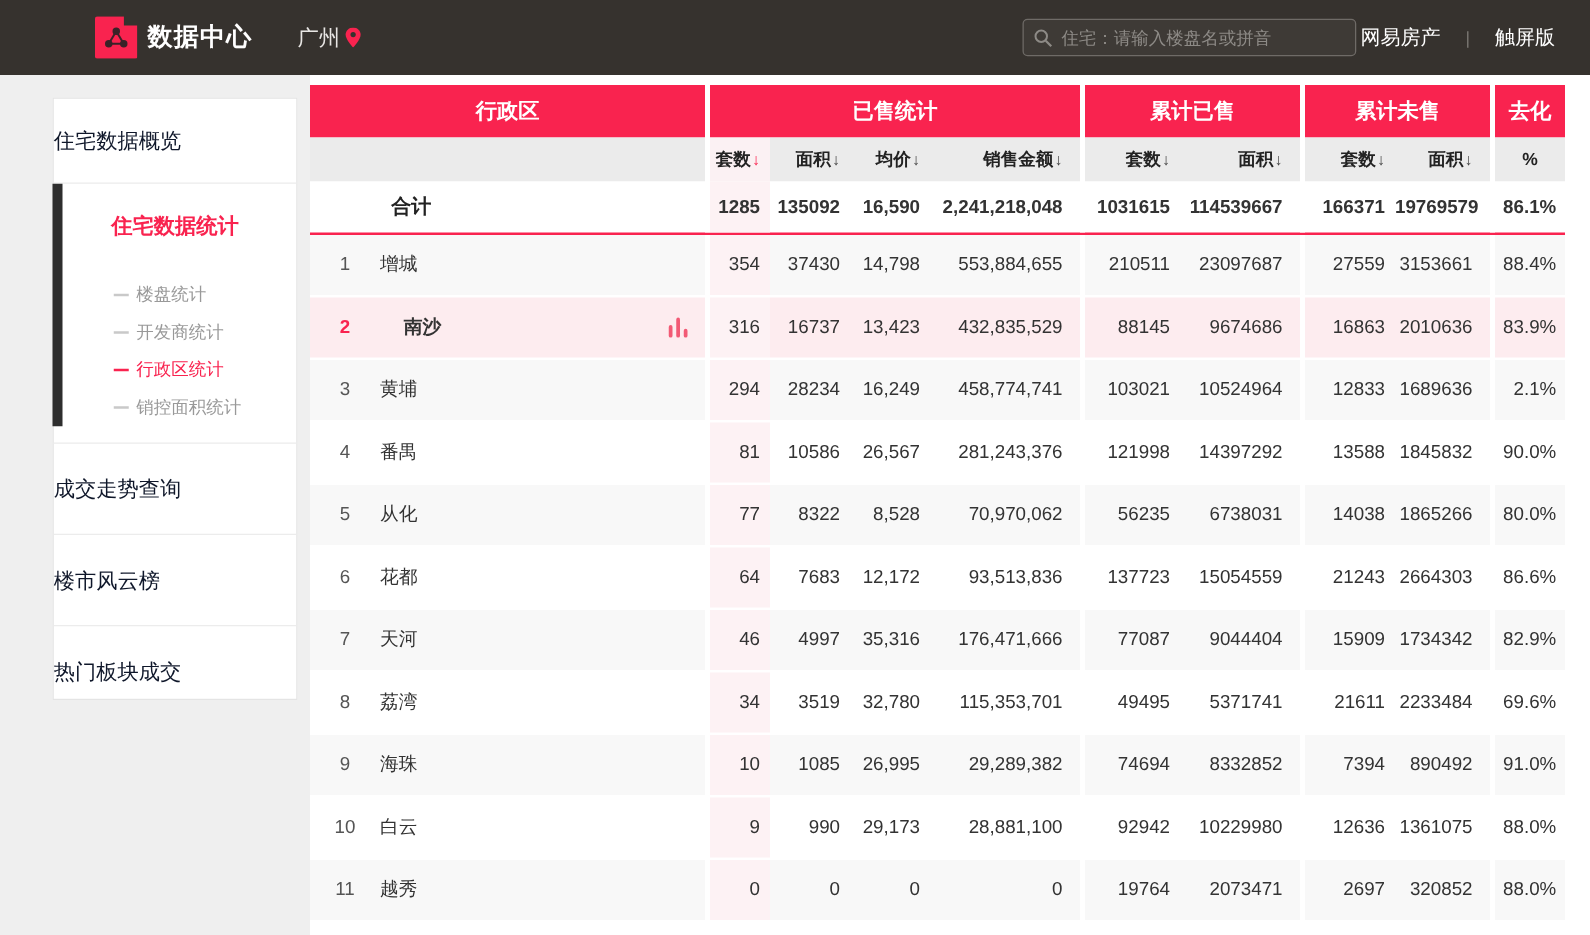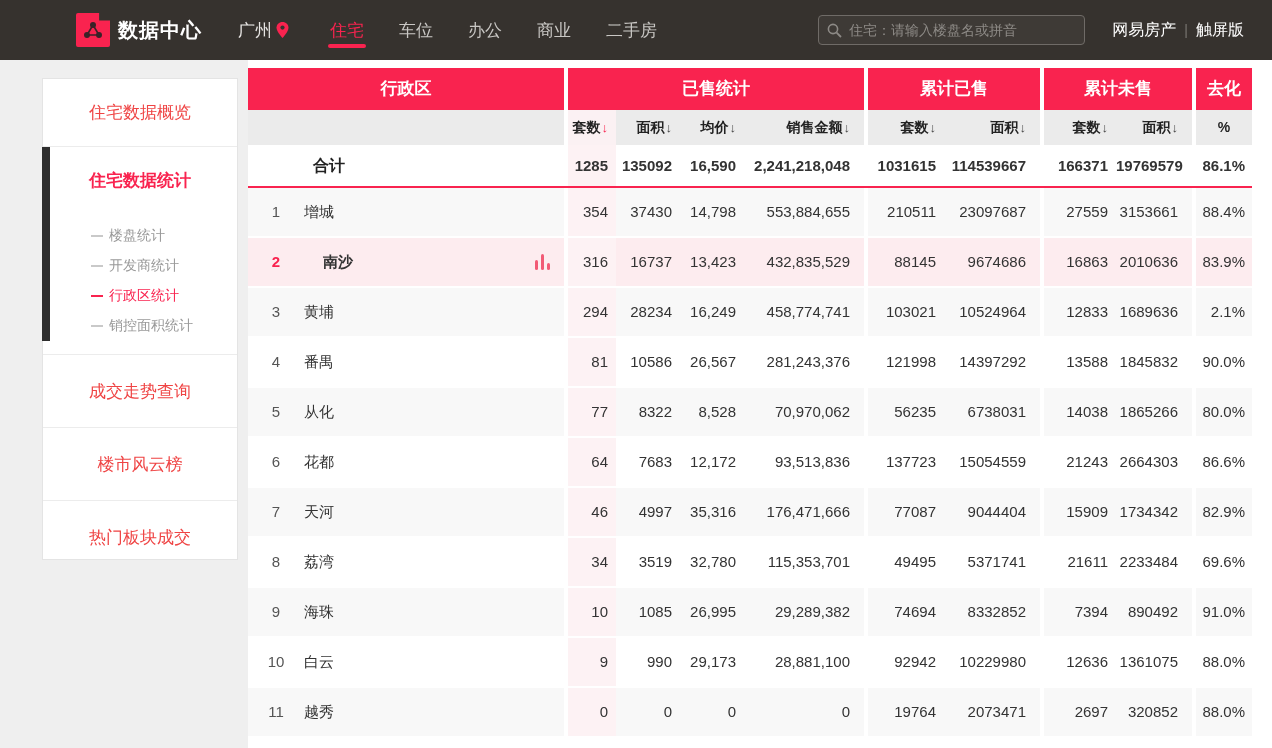--- a/index.html
+++ b/index.html
@@ -20,28 +20,28 @@
     display:flex;align-items:center;justify-content:center;}
   .brand{position:absolute;left:118px;top:0;height:60px;line-height:60px;color:#fff;font-size:20px;font-weight:bold;letter-spacing:1px;}
   .citysel{position:absolute;left:238px;top:0;height:60px;display:flex;align-items:center;color:#e8e6e4;font-size:17px;gap:4px;cursor:pointer;}
   .navtabs{position:absolute;left:324px;top:0;height:60px;display:flex;gap:23px;}
   .navtab{position:relative;height:60px;display:flex;align-items:center;color:#c9c7c4;font-size:17px;cursor:pointer;padding:0 6px;}
   .navtab.active{color:var(--red);}
   .navtab.active .underline{position:absolute;left:50%;transform:translateX(-50%);bottom:12px;width:38px;height:4px;background:var(--red);border-radius:2px;}
   .searchbox{position:absolute;right:187px;top:15px;width:267px;height:30px;background:#3e3a36;border:1px solid #6f6b67;border-radius:4px;display:flex;align-items:center;padding:0 8px;}
   .searchbox input{flex:1;background:transparent;border:none;outline:none;color:#cfcdca;font-size:14px;margin-left:7px;font-family:inherit;}
   .searchbox input::placeholder{color:#8d8a86;}
-  .toplinks{position:absolute;right:28px;top:0;height:60px;display:flex;align-items:center;color:#fff;font-size:16px;gap:8px;}
+  .toplinks{position:absolute;right:28px;top:0;height:60px;display:flex;align-items:center;color:#fff;font-size:16px;gap:20px;}
   .toplinks .sep{color:#7a7672;font-size:14px;}
   .toplinks span{cursor:pointer;}
   
   .main{position:absolute;left:248px;top:60px;width:1032px;height:688px;background:#fff;}
   
   .sidecard{position:absolute;left:42px;top:78px;width:196px;height:482px;background:#fff;border:1px solid #e4e4e4;}
-  .sideitem{height:68px;line-height:68px;text-align:center;font-size:17px;color:#ef4444;cursor:pointer;border-bottom:1px solid #ececec;}
+  .sideitem{height:68px;line-height:68px;font-size:17px;color:#0f172a;cursor:pointer;border-bottom:1px solid #ececec;}
   .sidegroup{position:relative;border-bottom:1px solid #ececec;padding:22px 0 14px 0;}
   .sidegroup .gtitle{text-align:center;font-size:17px;font-weight:bold;color:var(--red);margin-bottom:28px;cursor:pointer;}
   .subitem{height:30px;line-height:30px;font-size:14px;color:#999;padding-left:48px;cursor:pointer;}
   .subitem .dash{display:inline-block;width:12px;height:2px;background:#c9c9c9;vertical-align:middle;margin-right:6px;}
   .subitem.active{color:var(--red);}
   .subitem.active .dash{background:var(--red);}
   .sideitem.plain{height:73px;line-height:73px;border-bottom:1px solid #ececec;}
   .sideitem.plain:last-child{border-bottom:none;}
   .blackbar{position:absolute;left:42px;top:147px;width:8px;height:194px;background:#2e2e2e;z-index:3;}
   
@@ -95,38 +95,20 @@
   <div class="brand">数据中心</div>
 
   <div class="citysel">
     <span>广州</span>
     <svg width="13" height="16" viewBox="0 0 13 16">
       <path d="M6.5 0C3 0 .5 2.6.5 5.8c0 4 6 10.2 6 10.2s6-6.2 6-10.2C12.5 2.6 10 0 6.5 0z" fill="#f9234f"></path>
       <circle cx="6.5" cy="5.6" r="2.1" fill="#36322e"></circle>
     </svg>
   </div>
 
-  <div class="navtabs">
-    <div class="navtab active">
-      <span>住宅</span>
-        <div class="underline"></div>
-    </div>
-    <div class="navtab">
-        <span>车位</span>
-      </div>
-    <div class="navtab">
-        <span>办公</span>
-      </div>
-    <div class="navtab">
-        <span>商业</span>
-      </div>
-    <div class="navtab">
-        <span>二手房</span>
-      </div>
-  </div>
 
   <div class="searchbox">
     <svg width="15" height="15" viewBox="0 0 15 15">
       <circle cx="6" cy="6" r="4.6" fill="none" stroke="#8d8a86" stroke-width="1.6"></circle>
       <line x1="9.6" y1="9.6" x2="14" y2="14" stroke="#8d8a86" stroke-width="1.8"></line>
     </svg>
     <input type="text" placeholder="住宅：请输入楼盘名或拼音" style="">
   </div>
 
   <div class="toplinks">

